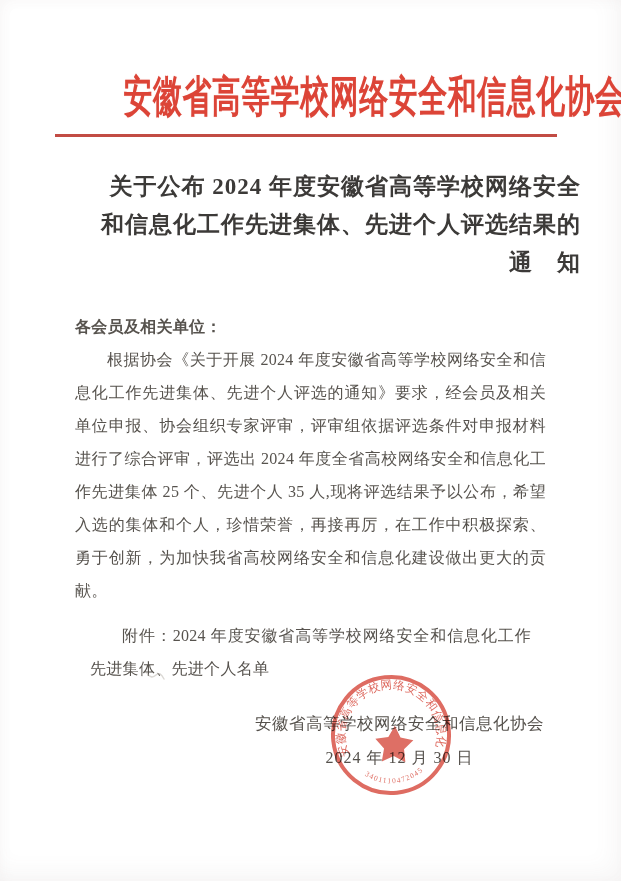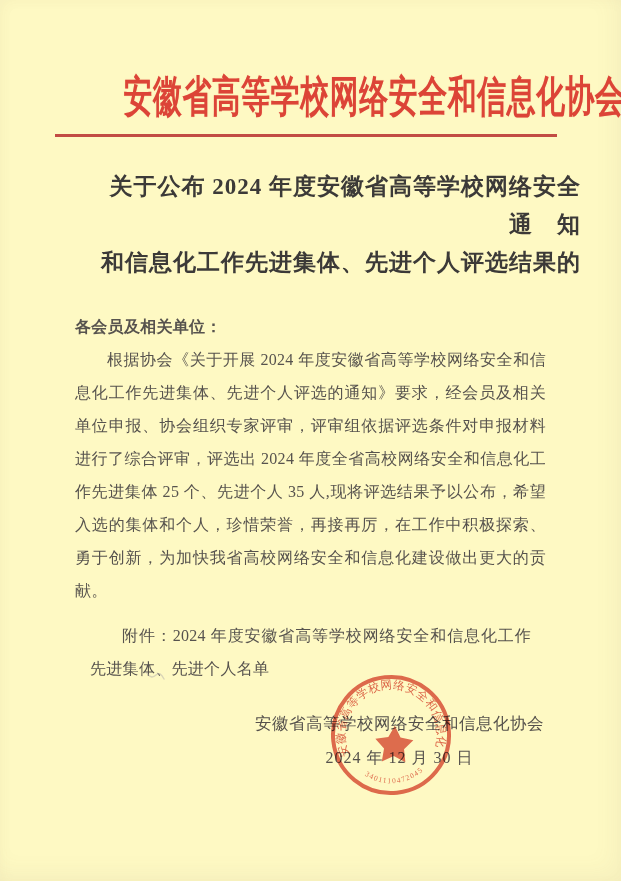--- a/index.html
+++ b/index.html
@@ -5,21 +5,21 @@
   html,body{margin:0;padding:0;}
   body{
     width:621px;height:881px;
     background:#eeecea;
     font-family:"Liberation Serif","DejaVu Serif",serif;
     position:relative;
     overflow:hidden;
   }
   .page{
     position:absolute;left:0;top:0;width:621px;height:881px;
-    background:#fef9c3;
+    background:#ffffff;
     box-shadow:inset -7px -9px 22px rgba(120,110,100,0.06), inset 3px 2px 12px rgba(120,110,100,0.03);
   }
   
   .letterhead{
     position:absolute;top:72px;left:0;width:621px;
     text-align:center;white-space:nowrap;
   }
   .letterhead .org{
     display:inline-block;
     font-size:43px;line-height:50px;font-weight:bold;
@@ -103,22 +103,22 @@
 
 <div class="page">
 
   <div class="letterhead">
     <span class="org">安徽省高等学校网络安全和信息化协会</span>
   </div>
   <div class="red-rule"></div>
 
   <div class="doc-title">
     <div>关于公布 2024 年度安徽省高等学校网络安全</div>
+    <div>和信息化工作先进集体、先进个人评选结果的</div>
     <div>通　知</div>
-    <div>和信息化工作先进集体、先进个人评选结果的</div>
   </div>
 
   <div class="body-text">
     <p class="salutation">各会员及相关单位：</p>
     <p class="para">根据协会《关于开展 2024 年度安徽省高等学校网络安全和信息化工作先进集体、先进个人评选的通知》要求，经会员及相关单位申报、协会组织专家评审，评审组依据评选条件对申报材料进行了综合评审，评选出 2024 年度全省高校网络安全和信息化工作先进集体 25 个、先进个人 35 人,现将评选结果予以公布，希望入选的集体和个人，珍惜荣誉，再接再厉，在工作中积极探索、勇于创新，为加快我省高校网络安全和信息化建设做出更大的贡献。</p>
   </div>
 
   <div class="attachment">
     <p>附件：2024 年度安徽省高等学校网络安全和信息化工作先进集体、先进个人名单</p>
   </div>

